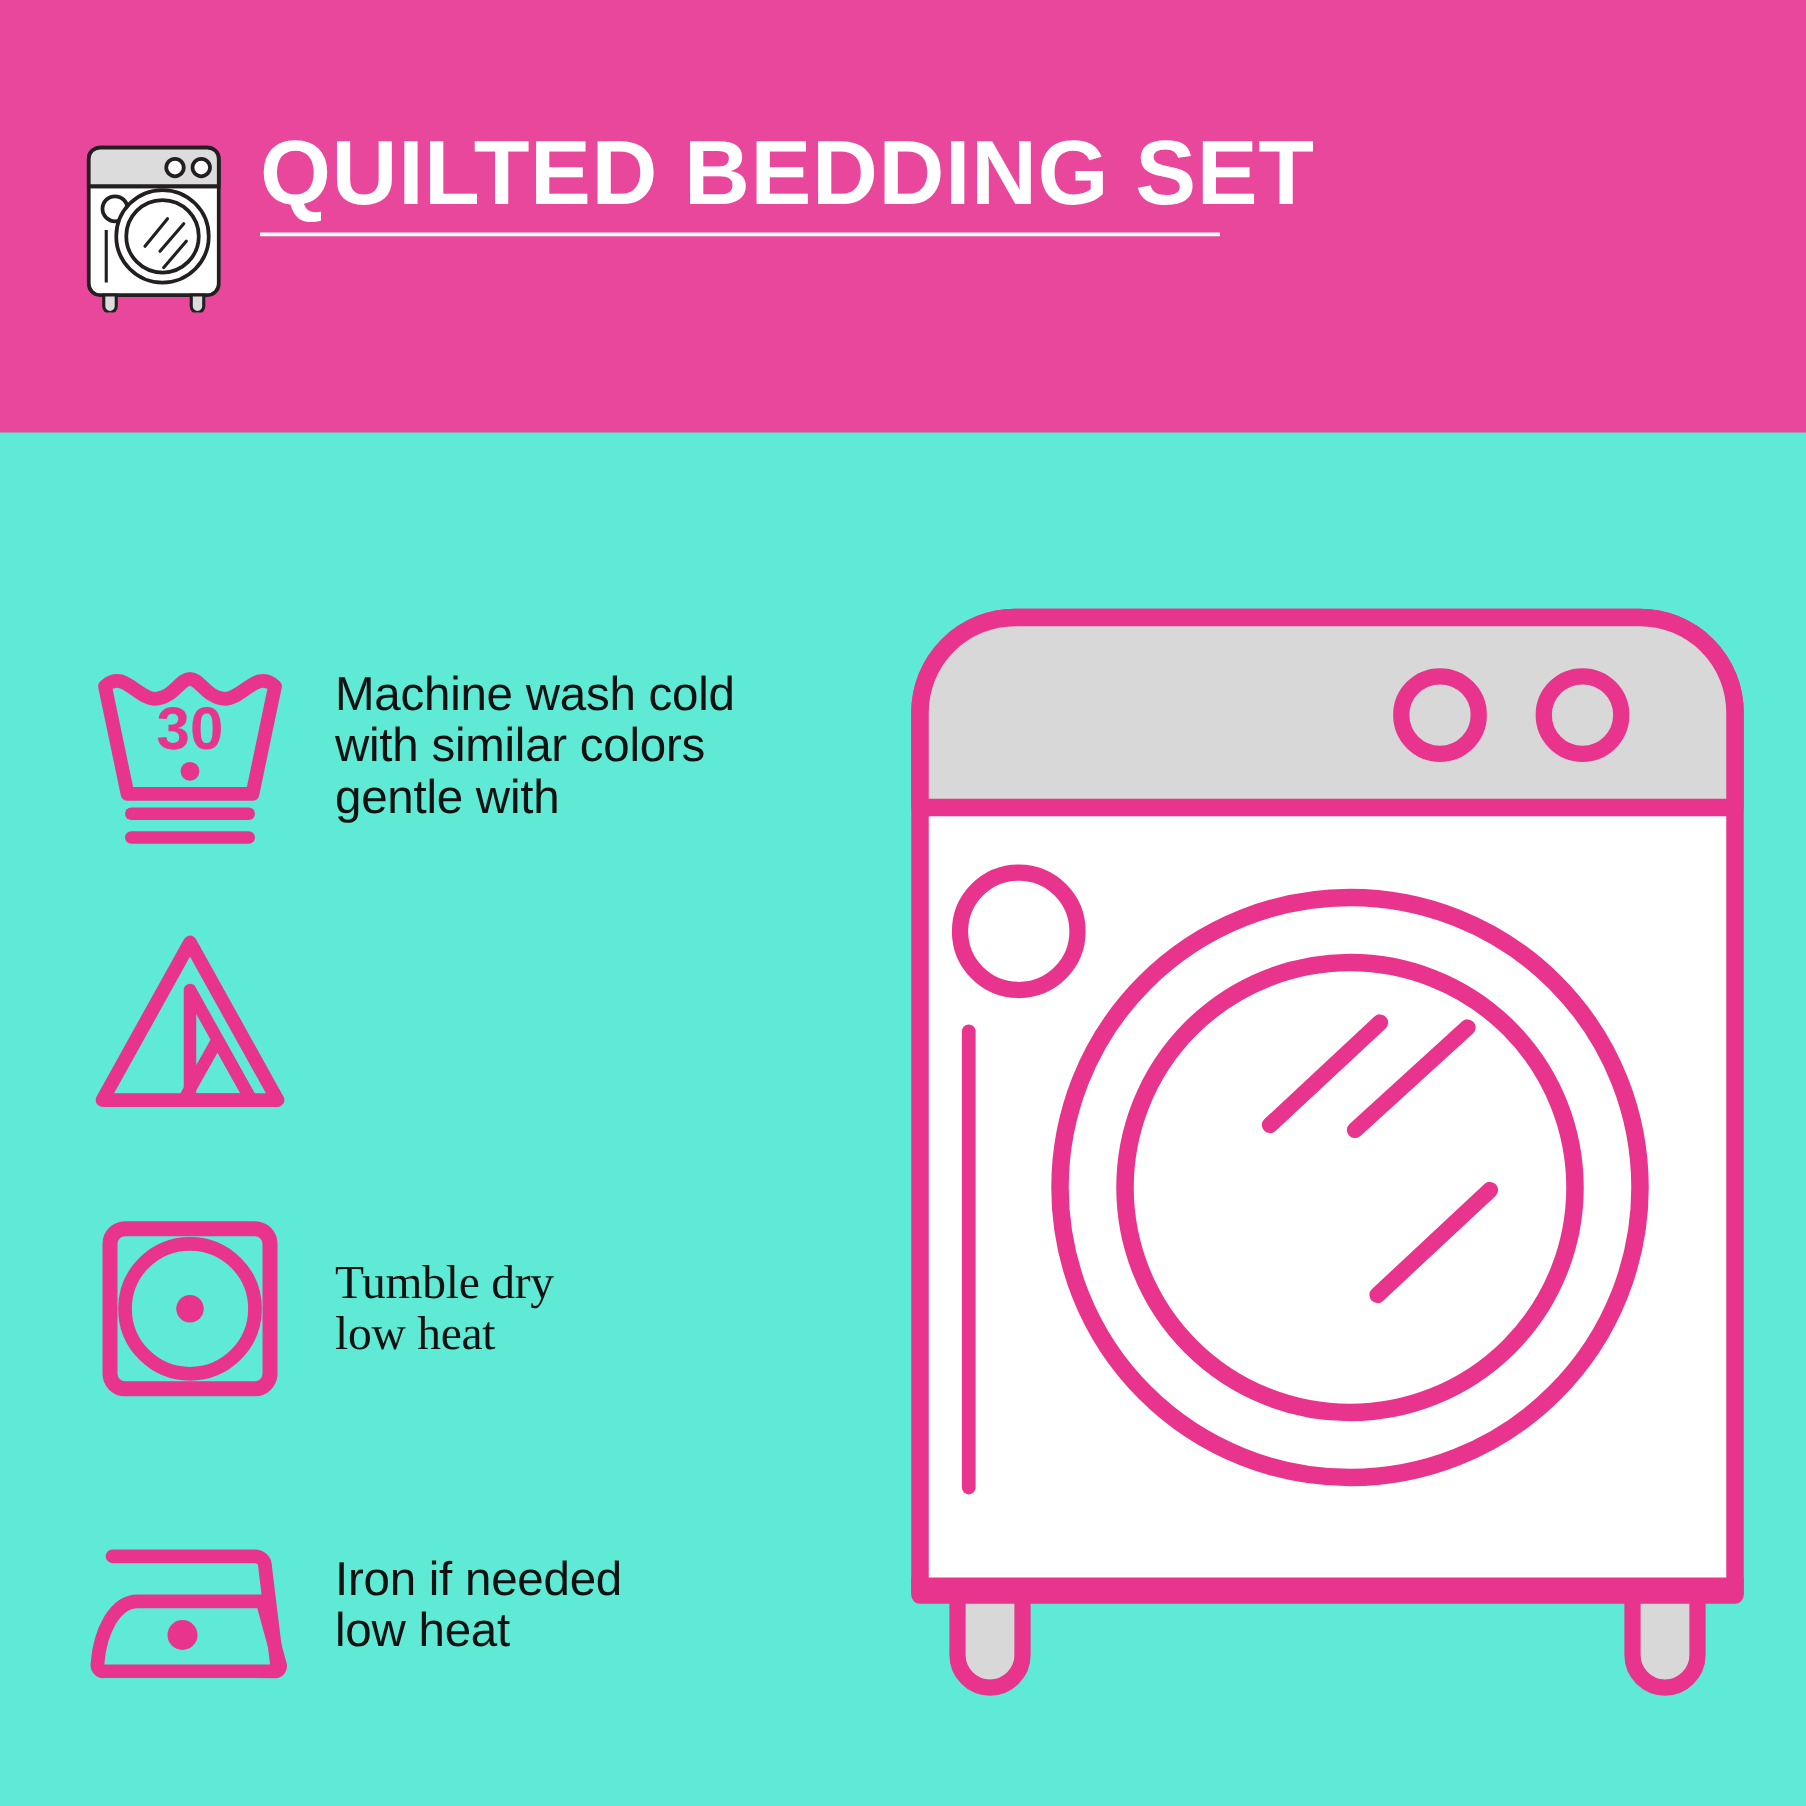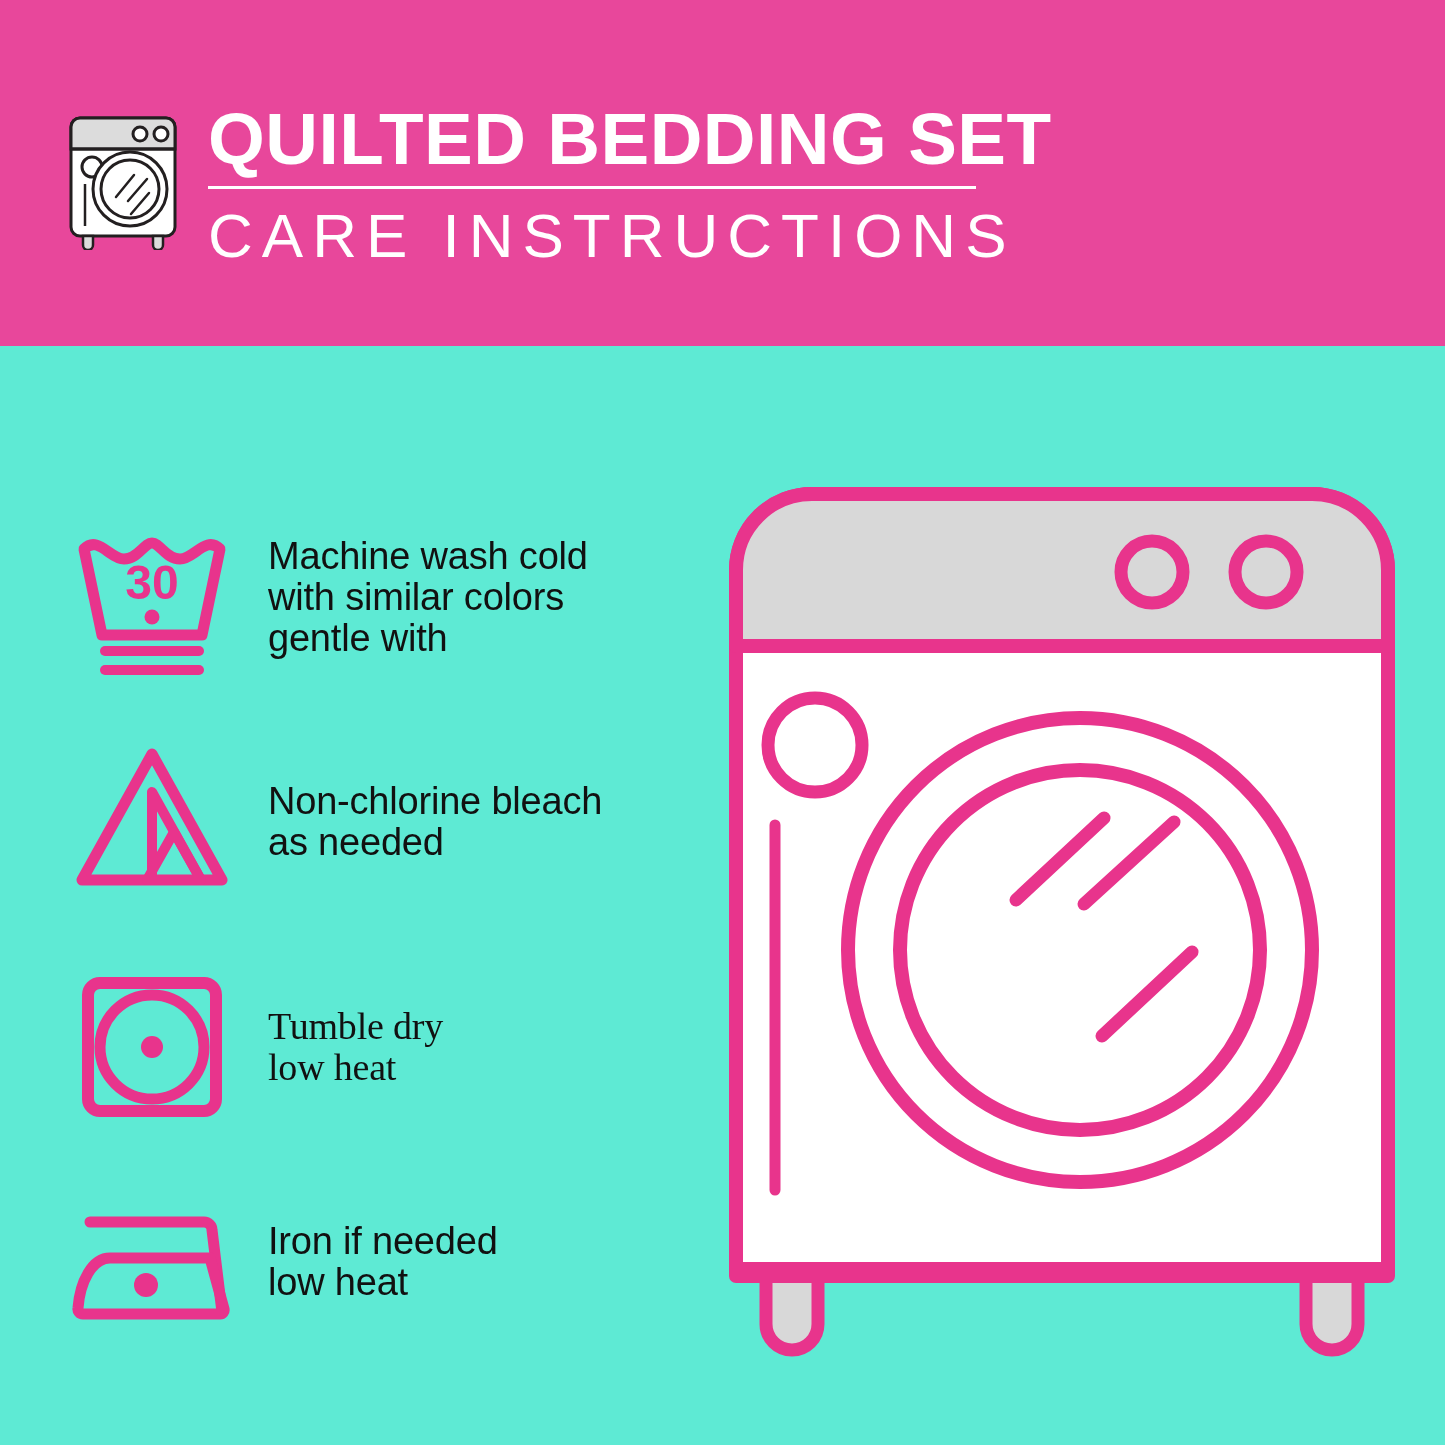--- a/index.html
+++ b/index.html
@@ -76,21 +76,21 @@
     position: absolute;
     left: 0;
     width: 700px;
     height: 210px;
     display: flex;
     align-items: center;
   }
   .care-row.row-0 { top: 146px; }
   .care-row.row-1 { top: 371px; }
   .care-row.row-2 { top: 596px; font-family: Liberation Serif, serif; }
-  .care-row.row-3 { top: 811px; }
+  .care-row.row-3 { top: 834px; }
 
   .care-symbol {
     width: 180px;
     min-width: 180px;
     height: 180px;
     margin-left: 62px;
     display: flex;
     align-items: center;
     justify-content: center;
   }
@@ -142,21 +142,20 @@
         <line x1="69" y1="110" x2="87" y2="89" stroke="#231f20" stroke-width="2.5" stroke-linecap="round"></line>
 
         <path d="M21 132 v9 a5 5 0 0 0 10 0 v-9 z" fill="#dcdcdc" stroke="#231f20" stroke-width="2.5"></path>
         <path d="M91 132 v9 a5 5 0 0 0 10 0 v-9 z" fill="#dcdcdc" stroke="#231f20" stroke-width="2.5"></path>
       </svg>
     </div>
 
     <div id="header-text-block">
       <div id="header-title">QUILTED BEDDING SET</div>
       <div id="header-divider"></div>
-      <div id="header-subtitle">CARE INSTRUCTIONS</div>
     </div>
 
   </div>
 
   <div id="care-list">
 
     <div class="care-row row-0">
       <div class="care-symbol">
         <svg viewBox="0 0 180 180" width="180" height="180">
 
@@ -179,22 +178,20 @@
     <div class="care-row row-1">
       <div class="care-symbol">
         <svg viewBox="0 0 180 180" width="180" height="180">
 
           <path d="M90 22 L160 148 L20 148 Z" fill="none" stroke="#e8348c" stroke-width="11" stroke-linejoin="round" stroke-linecap="round"></path>
 
           <path d="M90 60 L139 148 L90 148 Z" fill="none" stroke="#e8348c" stroke-width="10" stroke-linejoin="round" stroke-linecap="round"></path>
           <path d="M112 100 L139 148 L85 148 Z" fill="none" stroke="#e8348c" stroke-width="10" stroke-linejoin="round" stroke-linecap="round"></path>
         </svg>
       </div>
-      <div class="care-label">Non-chlorine bleach
-as needed</div>
     </div>
 
     <div class="care-row row-2">
       <div class="care-symbol">
         <svg viewBox="0 0 180 180" width="180" height="180">
           <rect x="26" y="26" width="128" height="128" rx="12" ry="12" fill="none" stroke="#e8348c" stroke-width="12"></rect>
           <circle cx="90" cy="90" r="52" fill="none" stroke="#e8348c" stroke-width="11"></circle>
           <circle cx="90" cy="90" r="11" fill="#e8348c"></circle>
         </svg>
       </div>

